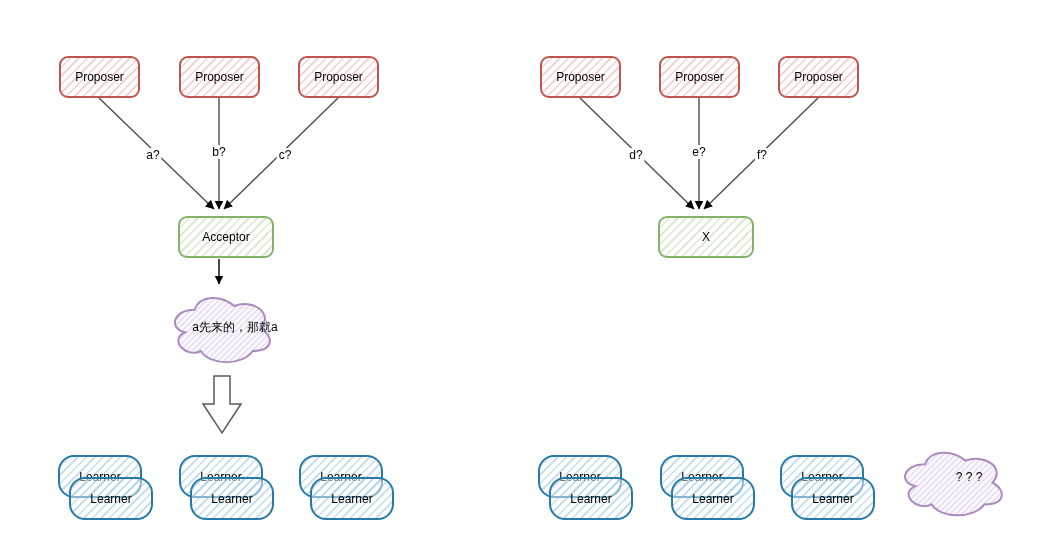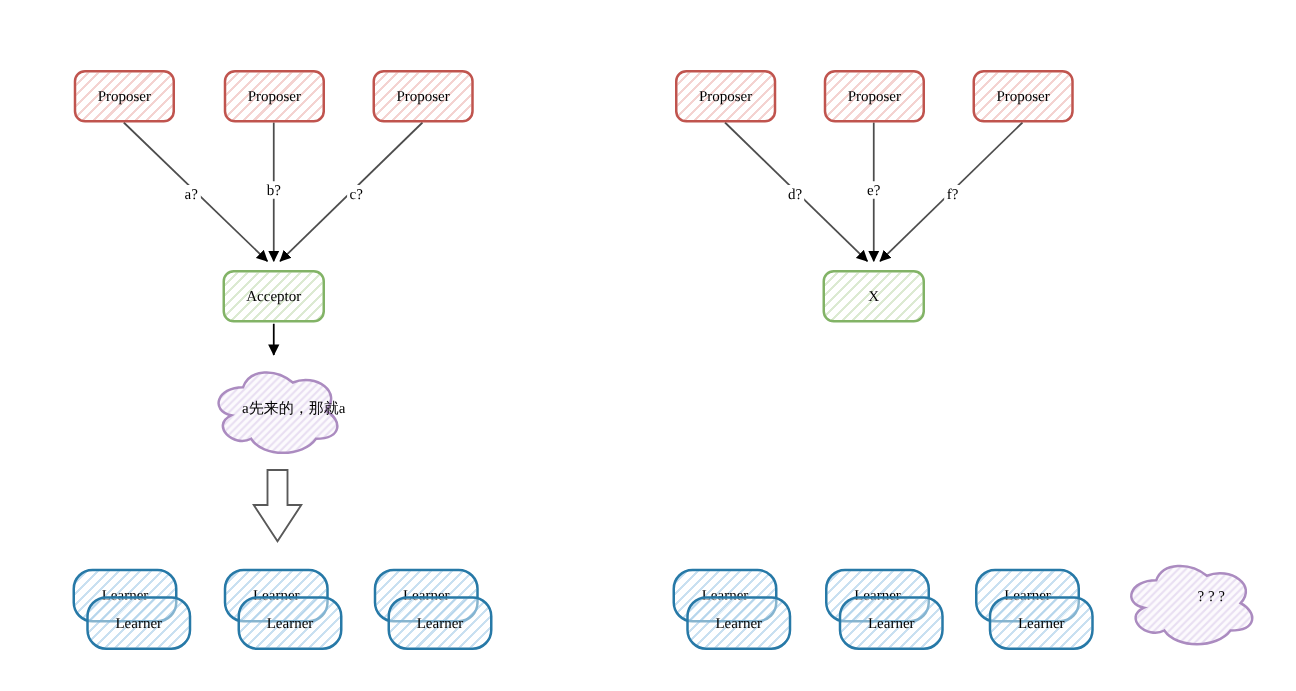--- a/index.html
+++ b/index.html
@@ -1,41 +1,41 @@
 <!DOCTYPE html>
 <html><head>
 <meta charset="utf-8">
 <style>
   html,body{margin:0;padding:0;background:#ffffff;}
   .canvas{
     position:relative;
     width:1037px;height:553px;
     background:#ffffff;
-    font-family:Liberation Serif, serif;
+    font-family:Liberation Sans, sans-serif;
     overflow:hidden;
   }
   svg.overlay{position:absolute;left:0;top:0;width:1037px;height:553px;}
 
   .node{
     position:absolute;
     box-sizing:border-box;
     display:flex;align-items:center;justify-content:center;
     font-size:12px;color:#000;
     border-radius:9px;
     border:2px solid #000;
   }
   .proposer{
     width:81px;height:42px;
     border-color:#c0544e;
     background:
       repeating-linear-gradient(135deg, #f4d3d1 0px, #f4d3d1 1.7px, rgba(0,0,0,0) 1.7px, rgba(0,0,0,0) 6px),
       #ffffff;
   }
   .acceptor{
-    width:82px;height:42px;
+    width:96px;height:42px;
     border-color:#82b366;
     background:
       repeating-linear-gradient(135deg, #dcead2 0px, #dcead2 1.7px, rgba(0,0,0,0) 1.7px, rgba(0,0,0,0) 6px),
       #ffffff;
   }
   .learner{
     width:84px;height:43px;
     border-color:#2779a7;
     background:
       repeating-linear-gradient(135deg, rgba(120,178,220,0.40) 0px, rgba(120,178,220,0.40) 1.7px, rgba(0,0,0,0) 1.7px, rgba(0,0,0,0) 6px),

